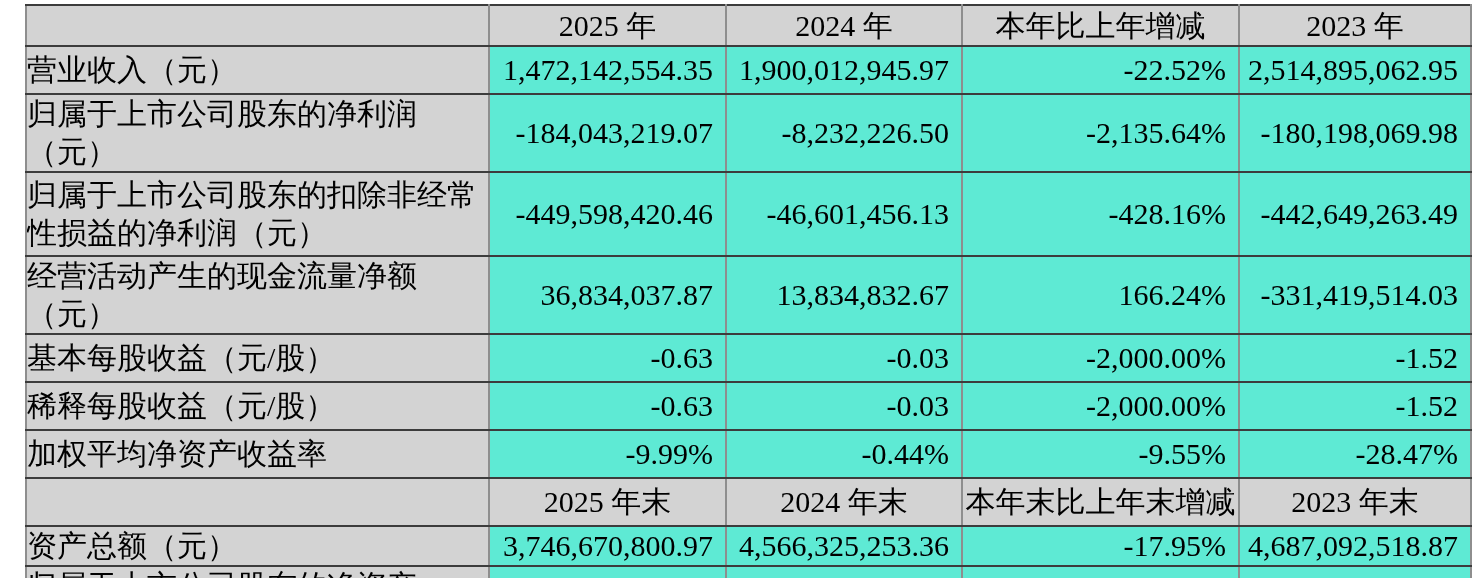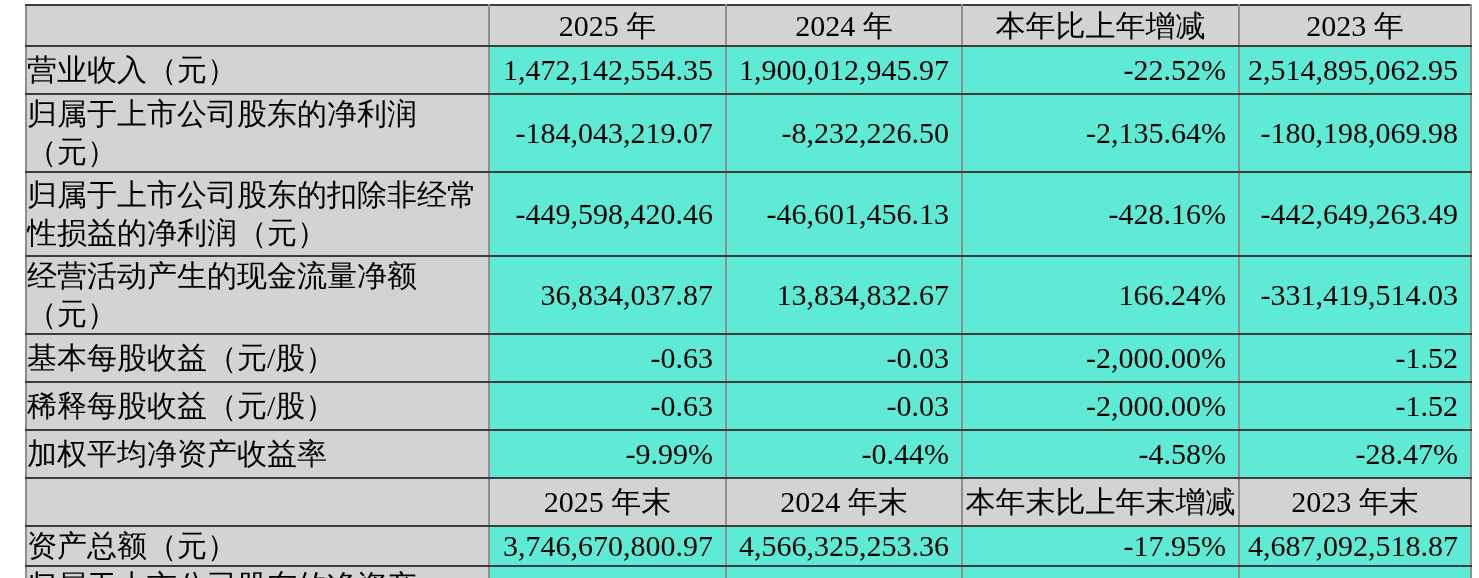--- a/index.html
+++ b/index.html
@@ -105,21 +105,21 @@
         <td class="lbl">稀释每股收益（元/股）</td>
         <td class="num">-0.63</td>
         <td class="num">-0.03</td>
         <td class="num">-2,000.00%</td>
         <td class="num">-1.52</td>
       </tr>
       <tr class="h48">
         <td class="lbl">加权平均净资产收益率</td>
         <td class="num">-9.99%</td>
         <td class="num">-0.44%</td>
-        <td class="num">-4.58%</td>
+        <td class="num">-9.55%</td>
         <td class="num">-28.47%</td>
       </tr>
       <tr class="h48">
         <td class="hdr"></td>
         <td class="hdr">2025 年末</td>
         <td class="hdr">2024 年末</td>
         <td class="hdr">本年末比上年末增减</td>
         <td class="hdr">2023 年末</td>
       </tr>
       <tr class="h49">

